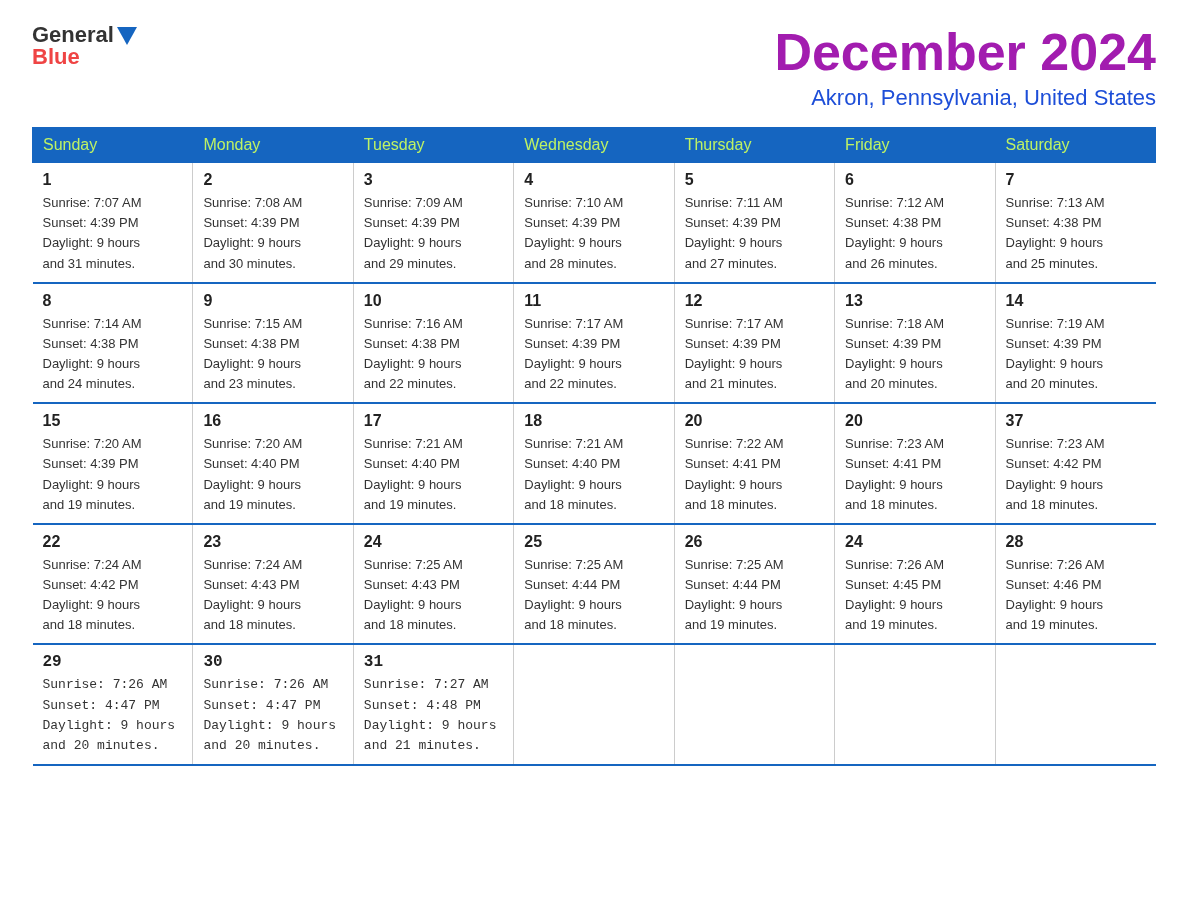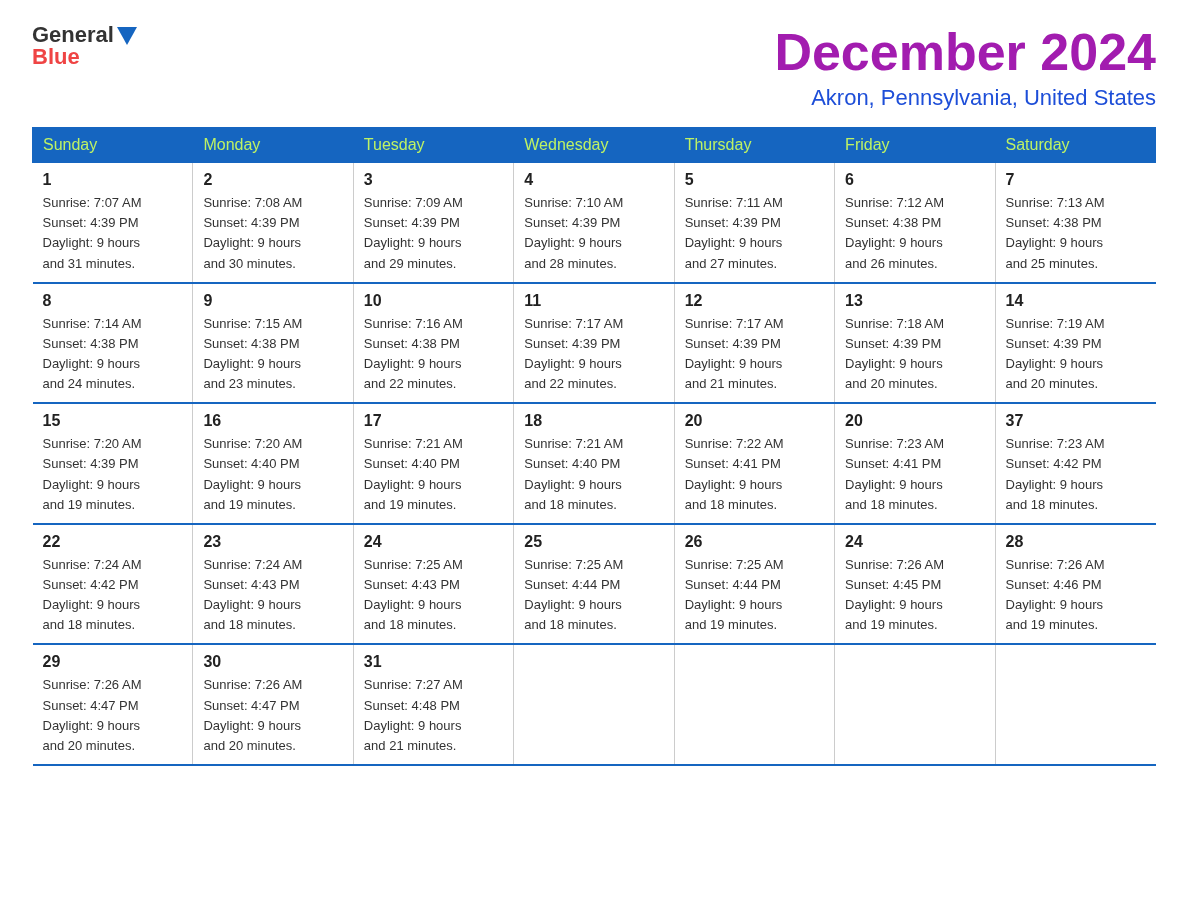--- a/index.html
+++ b/index.html
@@ -91,20 +91,21 @@
     .day-info {
       font-size: 13px;
       line-height: 1.55;
       color: #333;
     }
     .empty-cell {
       background: #fff;
     }
     tbody tr:last-child {
       border-bottom: 2px solid #1565c0;
+      font-family: Liberation Mono, monospace;
     }
   </style>
 </head>
 <body>
 
 <div class="header">
   <div class="logo">
     <div class="logo-line">
       <span class="logo-general">General</span>
       <svg width="20" height="18" viewBox="0 0 20 18" style="margin-left:3px;margin-top:2px;">

